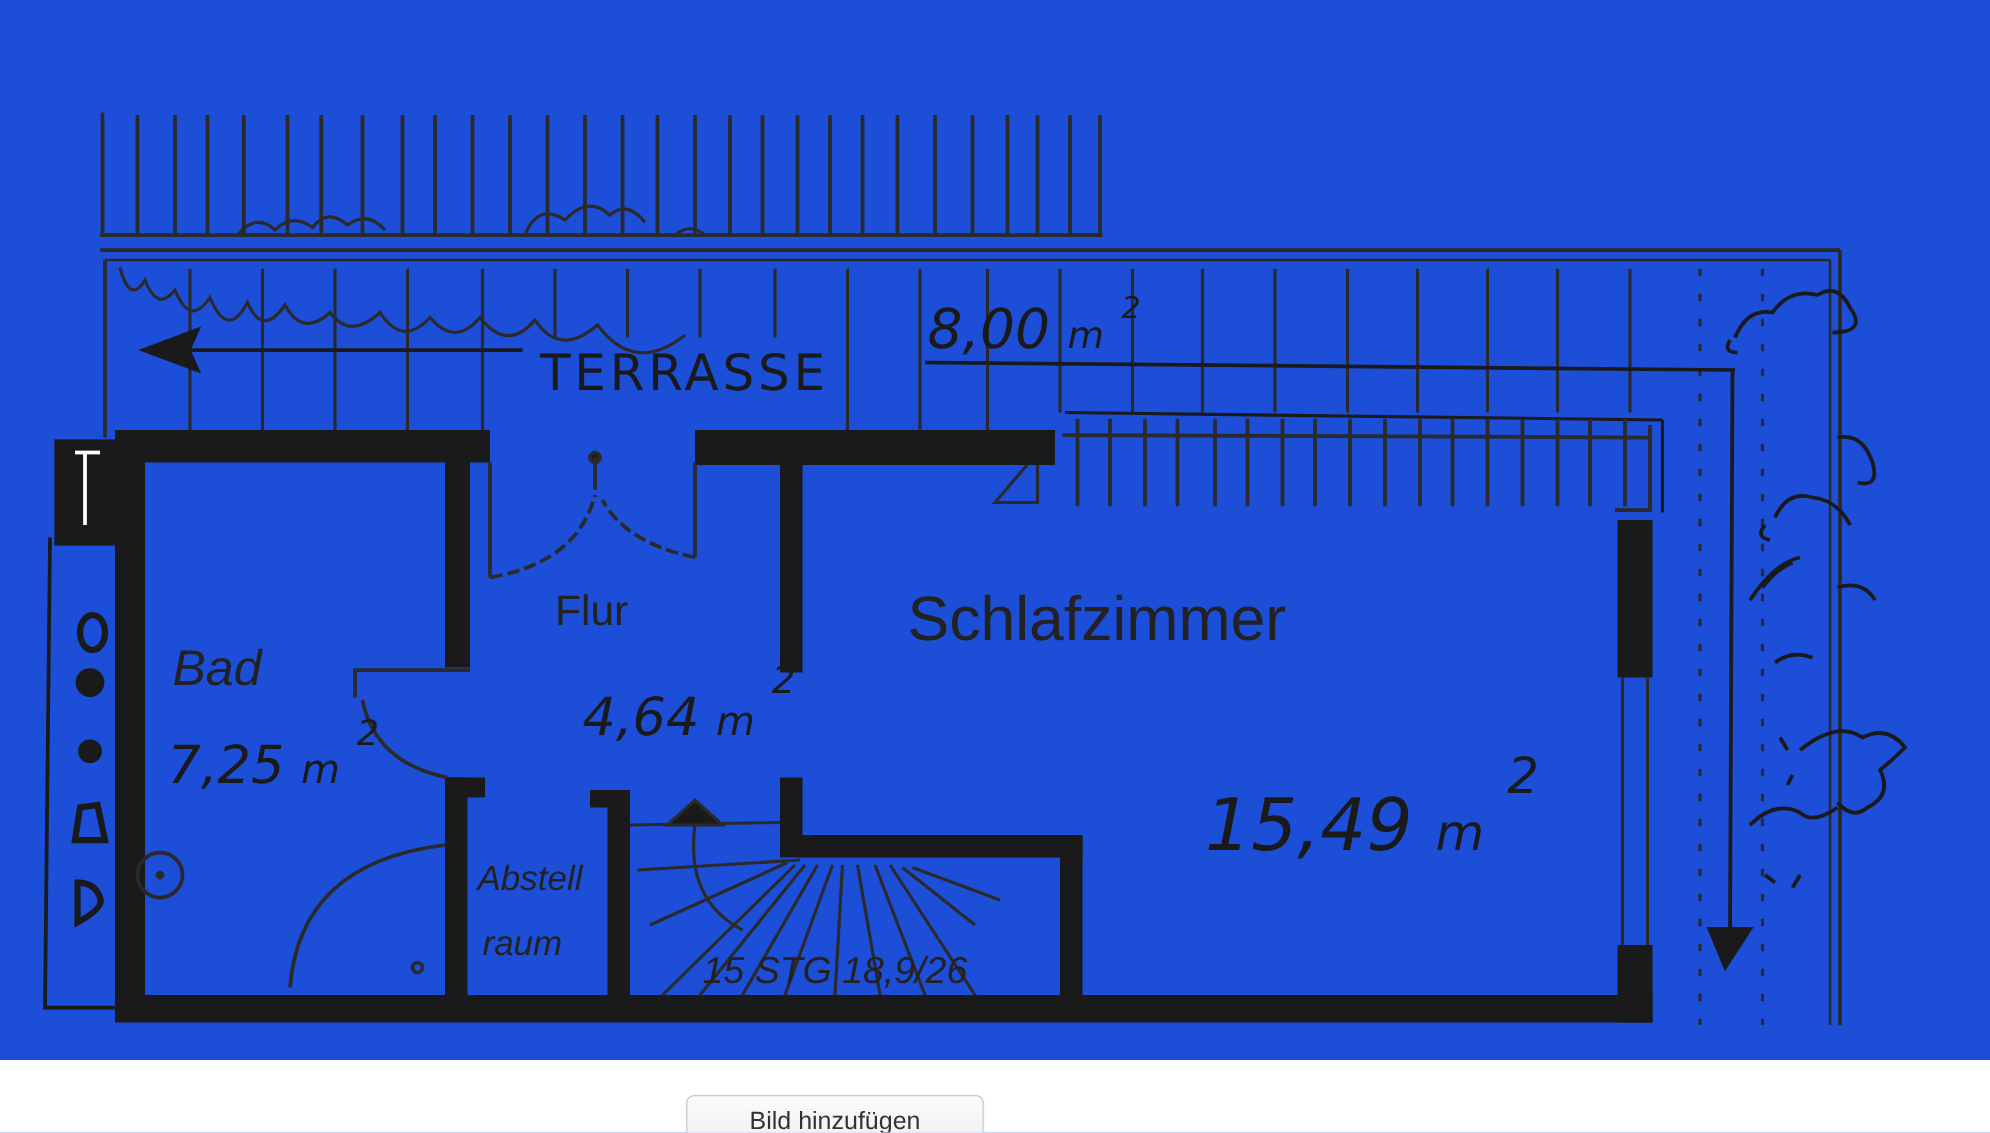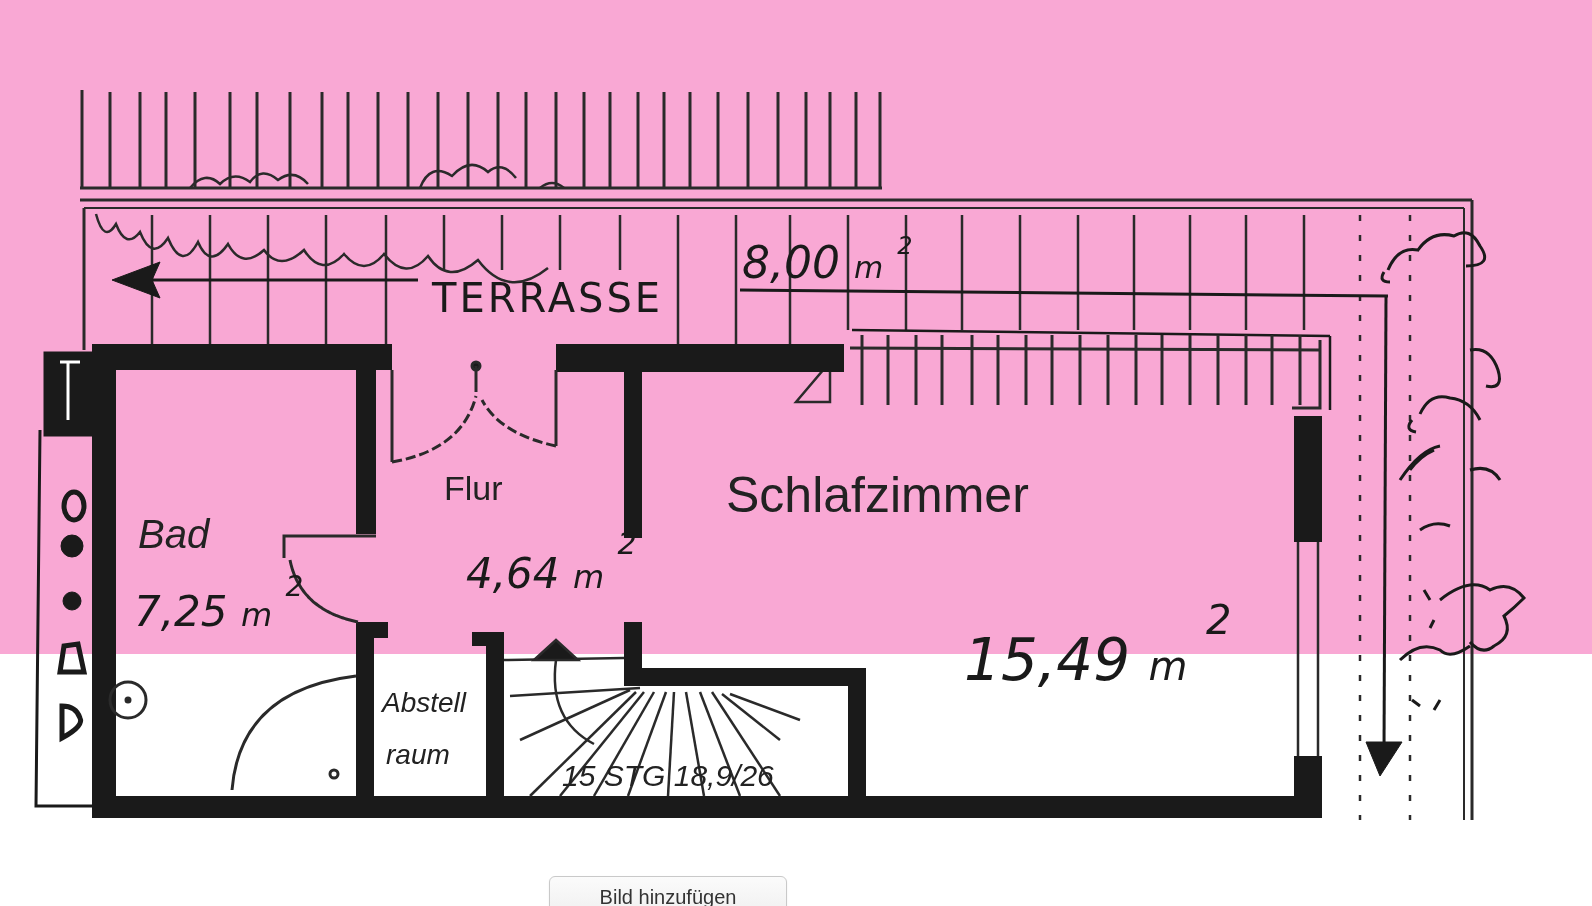--- a/index.html
+++ b/index.html
@@ -7,22 +7,22 @@
       padding: 0;
       background: #ffffff;
       width: 1592px;
       height: 906px;
       overflow: hidden;
       font-family: "Liberation Sans", sans-serif;
     }
     .stage {
       position: relative;
       width: 1592px;
-      height: 654px;
-      background: #f9a8d4;
+      height: 848px;
+      background: #1d4ed8;
     }
     .plan {
       position: absolute;
       left: 0;
       top: 0;
       width: 1592px;
       height: 870px;
     }
     .hand {
       font-family: "DejaVu Sans", sans-serif;

